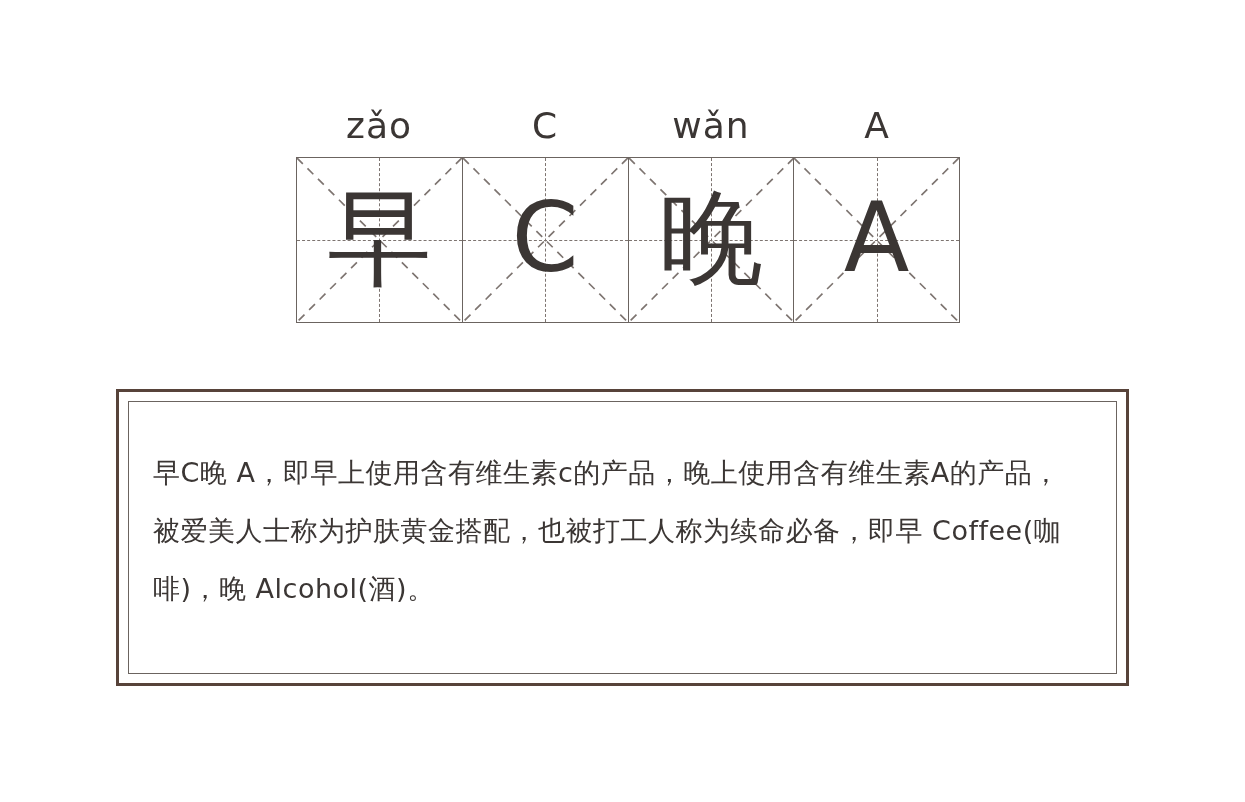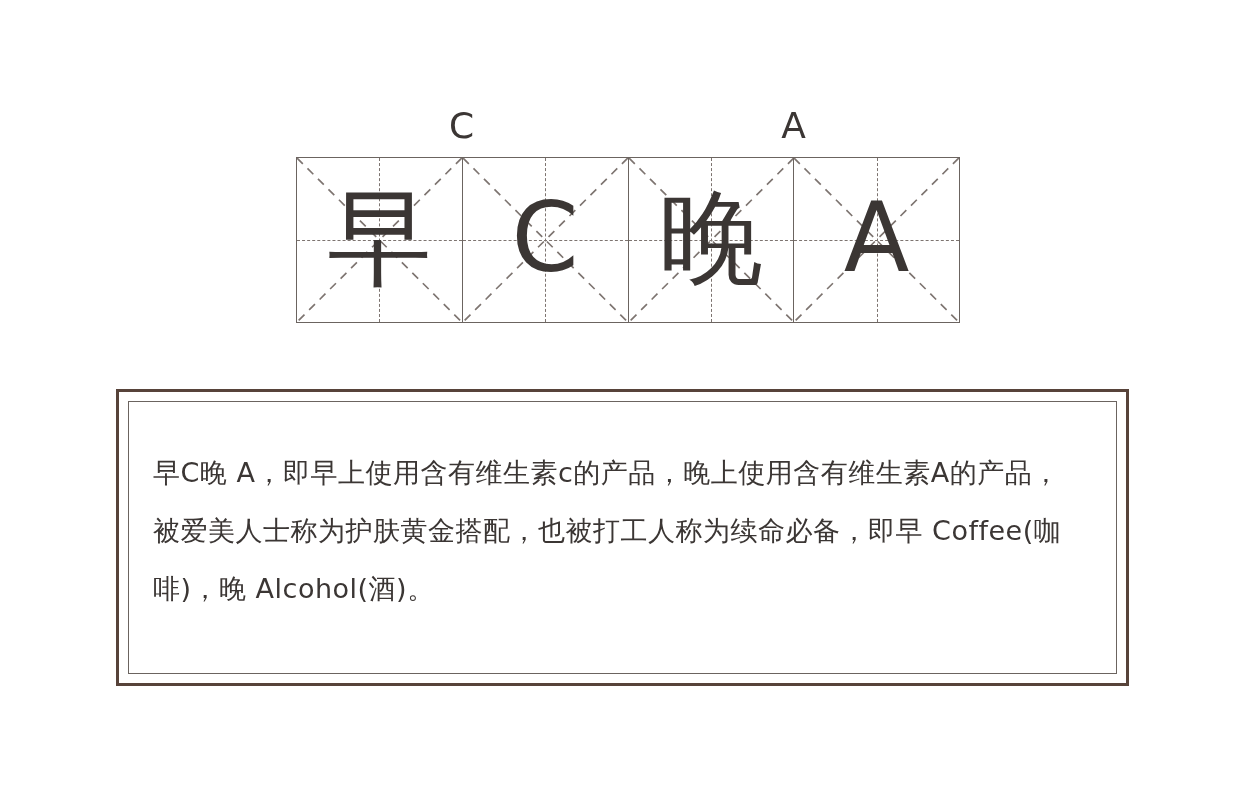--- a/index.html
+++ b/index.html
@@ -140,21 +140,23 @@
     letter-spacing: 0.5px;
     text-align: left;
   }
 </style>
 </head>
 <body>
 
 <div class="char-block">
 
   <div class="pinyin-row">
+    <div class="pinyin-cell">zǎo</div>
     <div class="pinyin-cell">C</div>
+    <div class="pinyin-cell">wǎn</div>
     <div class="pinyin-cell">A</div>
   </div>
 
   <div class="grid-row">
 
     <div class="grid-cell">
       <svg class="diag" viewBox="0 0 100 100" preserveAspectRatio="none">
         <line x1="0" y1="0" x2="100" y2="100"></line>
         <line x1="100" y1="0" x2="0" y2="100"></line>
       </svg>

